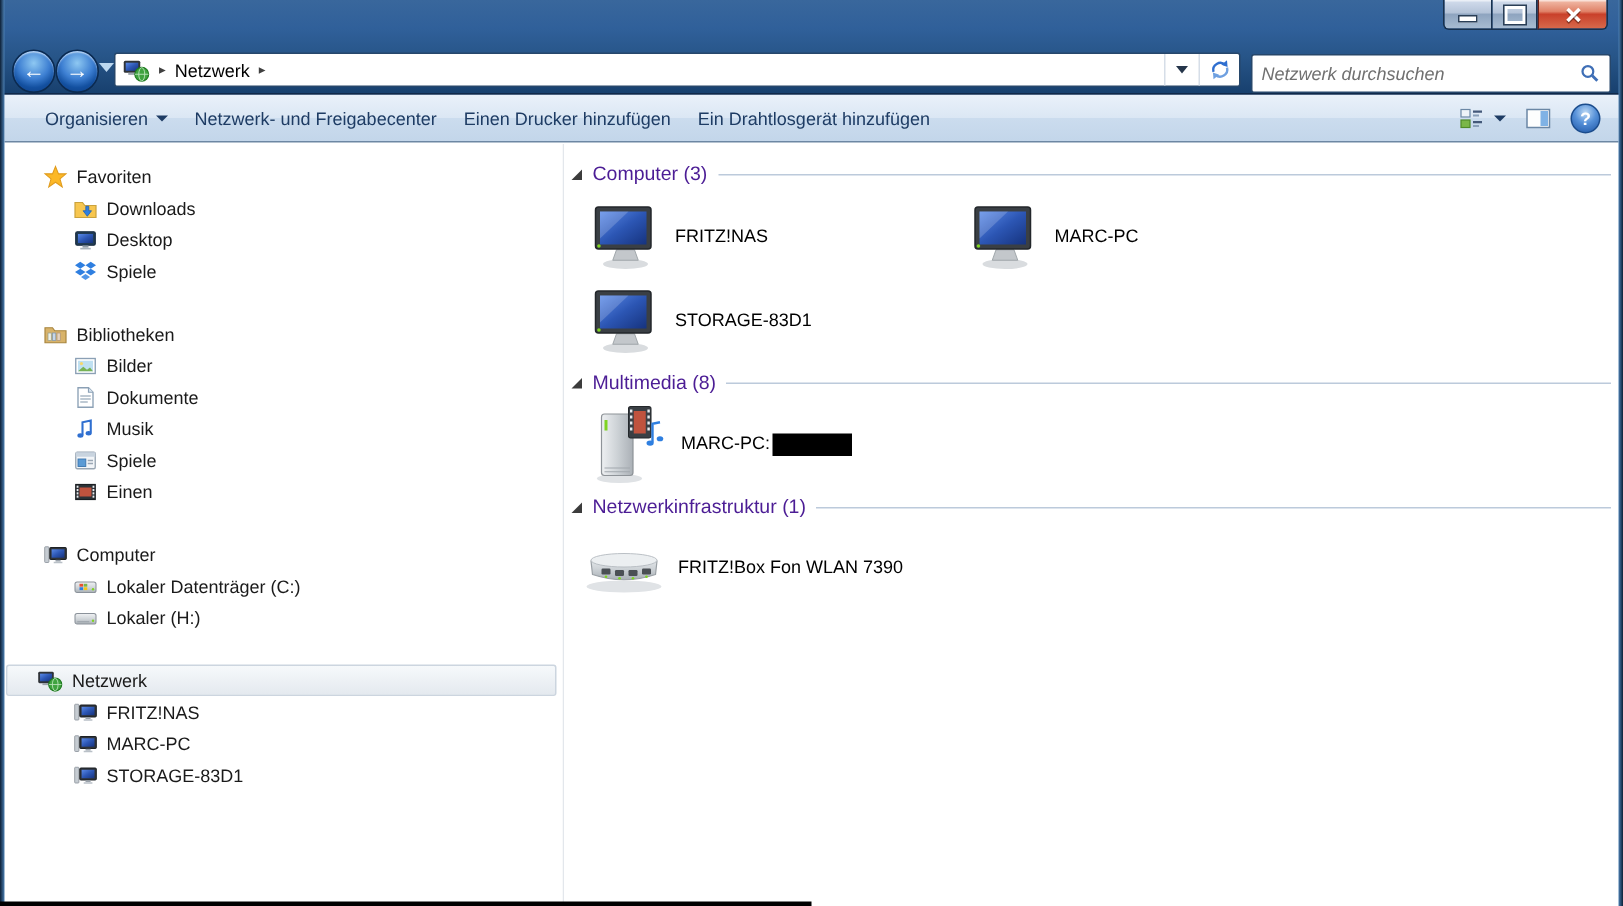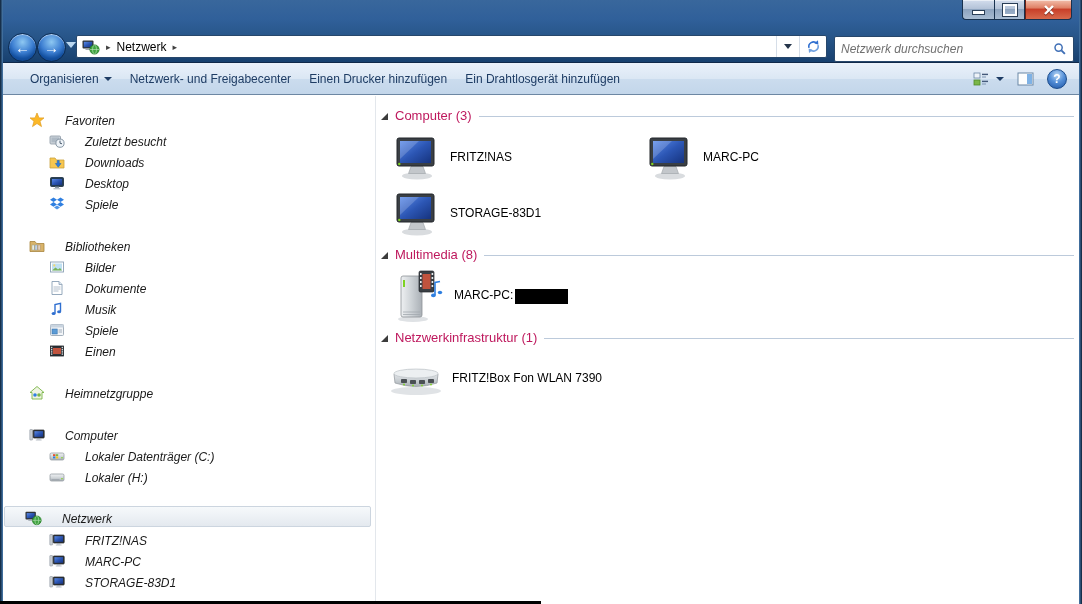--- a/index.html
+++ b/index.html
@@ -65,31 +65,31 @@
     background:radial-gradient(circle at 50% 28%,#bcd9f5 0%,#5590d8 45%,#1d54a4 100%);}
 
   
   .content{position:absolute;left:3px;right:3px;top:96px;bottom:0;background:#fff;}
   .v-sep{position:absolute;left:375px;top:96px;bottom:0;width:1px;background:#e3e7ec;z-index:5;}
 
   
   .sidebar{position:absolute;left:3px;top:96px;bottom:3px;width:372px;background:#fff;padding-top:11px;box-sizing:border-box;z-index:6;}
   .sec{margin-bottom:21px;}
   .sec:last-child{margin-bottom:0;}
-  .srow{height:21px;display:flex;align-items:flex-end;gap:20px;box-sizing:border-box;cursor:default;color:#1a1a1a;font-style:italic;}
+  .srow{height:21px;display:flex;align-items:center;gap:6px;box-sizing:border-box;cursor:default;color:#1a1a1a;}
   .lvl1{padding-left:25px;}
   .lvl2{padding-left:45px;}
   .srow.selected{margin:0 4px 0 1px;padding-left:20px;border:1px solid #ccd5df;border-radius:2px;
     background:linear-gradient(180deg,#f6f9fb 0%,#e4e9ef 100%);}
   .ic{width:17px;height:16px;display:flex;align-items:center;justify-content:center;flex:0 0 17px;}
 
   
   .main{position:absolute;left:379px;top:96px;right:4px;bottom:3px;}
   .ghead{position:absolute;left:2px;right:4px;display:flex;align-items:center;gap:7px;height:17px;}
-  .gtitle{color:#be185d;font-size:13px;white-space:nowrap;}
+  .gtitle{color:#4c1d95;font-size:13px;white-space:nowrap;}
   .gtri{width:0;height:0;border-bottom:7px solid #3c3c3c;border-left:7px solid transparent;margin-top:2px;}
   .gline{flex:1;height:1px;background:#bccadb;margin-top:2px;}
   .item{position:absolute;display:flex;align-items:center;gap:9px;cursor:default;}
   .item .name{color:#000;font-size:12px;}
   .redact{display:inline-block;width:53px;height:15px;background:#000;vertical-align:middle;margin-left:2px;}
 </style>
 </head>
 <body>
 
 <svg width="0" height="0" style="position:absolute">
@@ -220,32 +220,20 @@
         <span class="ic">
           <svg width="16" height="16" viewBox="0 0 16 16">
               <polygon points="8,1 10,5.9 15,5.9 11,9.3 12.5,14.6 8,11.5 3.5,14.6 5,9.3 1,5.9 6,5.9" fill="#fcb827" stroke="#e09c1f" stroke-width="0.7"></polygon>
             </svg>
         </span>
         <span>Favoriten</span>
       </div>
       <div class="srow lvl2">
         <span class="ic">
           <svg width="16" height="16" viewBox="0 0 16 16">
-              <rect x="1" y="3" width="10.5" height="8" rx="1" fill="#cfd6dd" stroke="#8b97a3" stroke-width="0.8"></rect>
-              <rect x="2.4" y="4.4" width="7.6" height="5" fill="#aeb9c4"></rect>
-              <circle cx="11" cy="10.2" r="4.1" fill="#eef3f8" stroke="#7c8c9c" stroke-width="0.9"></circle>
-              <line x1="11" y1="10.2" x2="11" y2="7.6" stroke="#4a5c6e" stroke-width="1"></line>
-              <line x1="11" y1="10.2" x2="13" y2="10.8" stroke="#4a5c6e" stroke-width="1"></line>
-            </svg>
-        </span>
-        <span>Zuletzt besucht</span>
-      </div>
-      <div class="srow lvl2">
-        <span class="ic">
-          <svg width="16" height="16" viewBox="0 0 16 16">
               <path d="M1 4 h5 l1.5 2 H15 v8 H1 z" fill="#f7c64f" stroke="#caa23c" stroke-width="0.8"></path>
               <polygon points="8.2,6.5 10.2,6.5 10.2,9.5 12,9.5 9.2,13.2 6.4,9.5 8.2,9.5" fill="#2f7fe0" stroke="#1b5cb0" stroke-width="0.5"></polygon>
             </svg>
         </span>
         <span>Downloads</span>
       </div>
       <div class="srow lvl2">
         <span class="ic">
           <svg width="16" height="16" viewBox="0 0 16 16">
               <rect x="1.5" y="2.5" width="13" height="9" rx="1" fill="#223c55" stroke="#15293c" stroke-width="0.8"></rect>
@@ -341,32 +329,20 @@
                 <rect x="12.7" y="6" width="1.2" height="1.4"></rect>
                 <rect x="12.7" y="8.2" width="1.2" height="1.4"></rect>
                 <rect x="12.7" y="10.4" width="1.2" height="1.4"></rect>
               </g>
             </svg>
         </span>
         <span>Einen</span>
       </div>
     </div>
 
-    <div class="sec">
-      <div class="srow lvl1">
-        <span class="ic">
-          <svg width="16" height="16" viewBox="0 0 16 16">
-              <path d="M8 1.5 L15 7.5 H13 v6.5 H3 V7.5 H1 z" fill="#eef4e2" stroke="#7ab648" stroke-width="0.9"></path>
-              <circle cx="6" cy="10" r="1.8" fill="#2f7fe0"></circle>
-              <circle cx="10" cy="10" r="1.8" fill="#7ab648"></circle>
-            </svg>
-        </span>
-        <span>Heimnetzgruppe</span>
-      </div>
-    </div>
 
     <div class="sec">
       <div class="srow lvl1">
         <span class="ic">
           <svg width="16" height="16" viewBox="0 0 16 16">
               <rect x="0.8" y="2.5" width="2.8" height="10.5" rx="0.5" fill="#c6ccd2" stroke="#939aa2" stroke-width="0.6"></rect>
               <rect x="4.2" y="3" width="11" height="8" rx="0.8" fill="#2f3338" stroke="#1d2125" stroke-width="0.7"></rect>
               <rect x="5.4" y="4.2" width="8.6" height="5.6" fill="url(#scr)"></rect>
               <rect x="8" y="11.2" width="3.4" height="1.2" fill="#9aa2ab"></rect>
               <rect x="6.8" y="12.5" width="5.8" height="1" fill="#b9c0c7"></rect>

